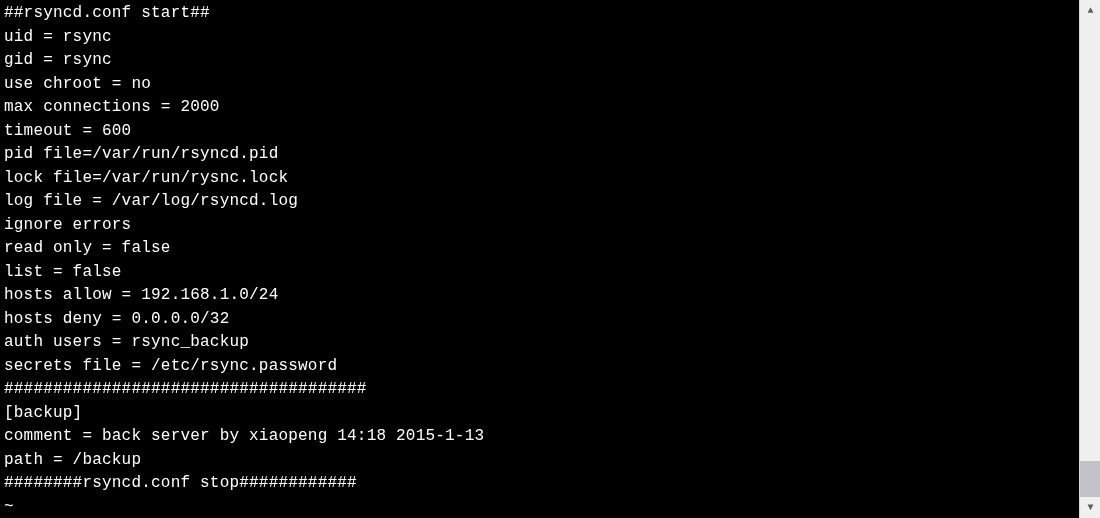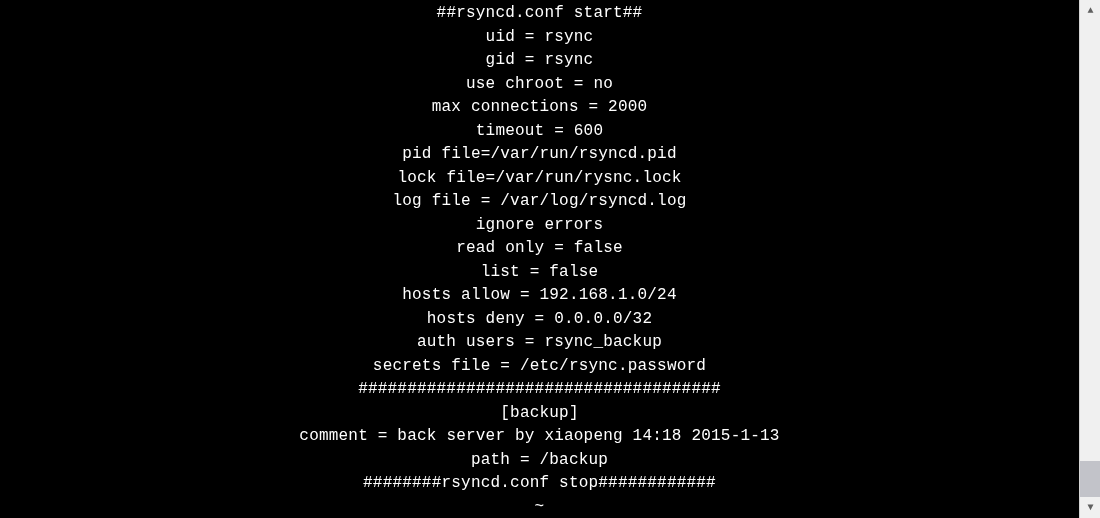--- a/index.html
+++ b/index.html
@@ -1,15 +1,15 @@
 <!DOCTYPE html>
 <html><head>
   <meta charset="utf-8">
   <style>
-    * { margin: 0; padding: 0; box-sizing: border-box; text-align: center; }
+    * { margin: 0; padding: 0; box-sizing: border-box; }
     body {
       width: 1100px;
       height: 518px;
       background: #ffffff;
       position: relative;
       font-family: "Courier New", "SimSun", monospace;
       overflow: hidden;
     }
     .terminal {
       background: #000000;

